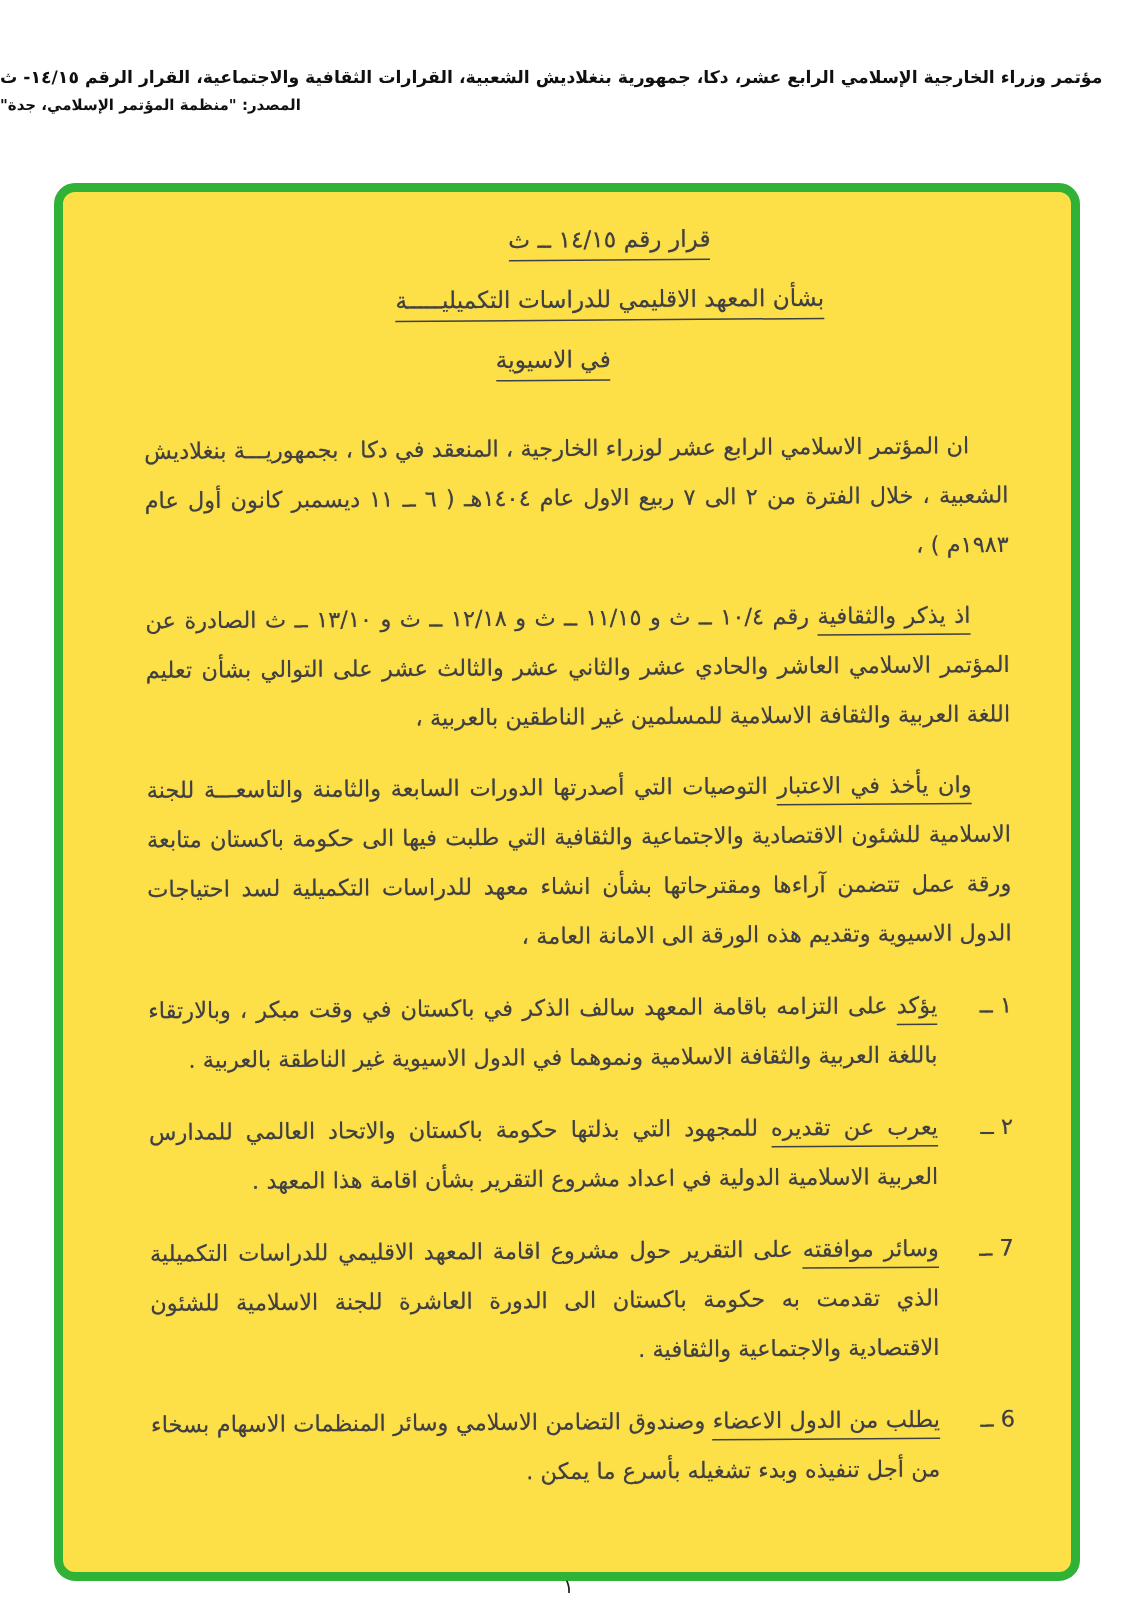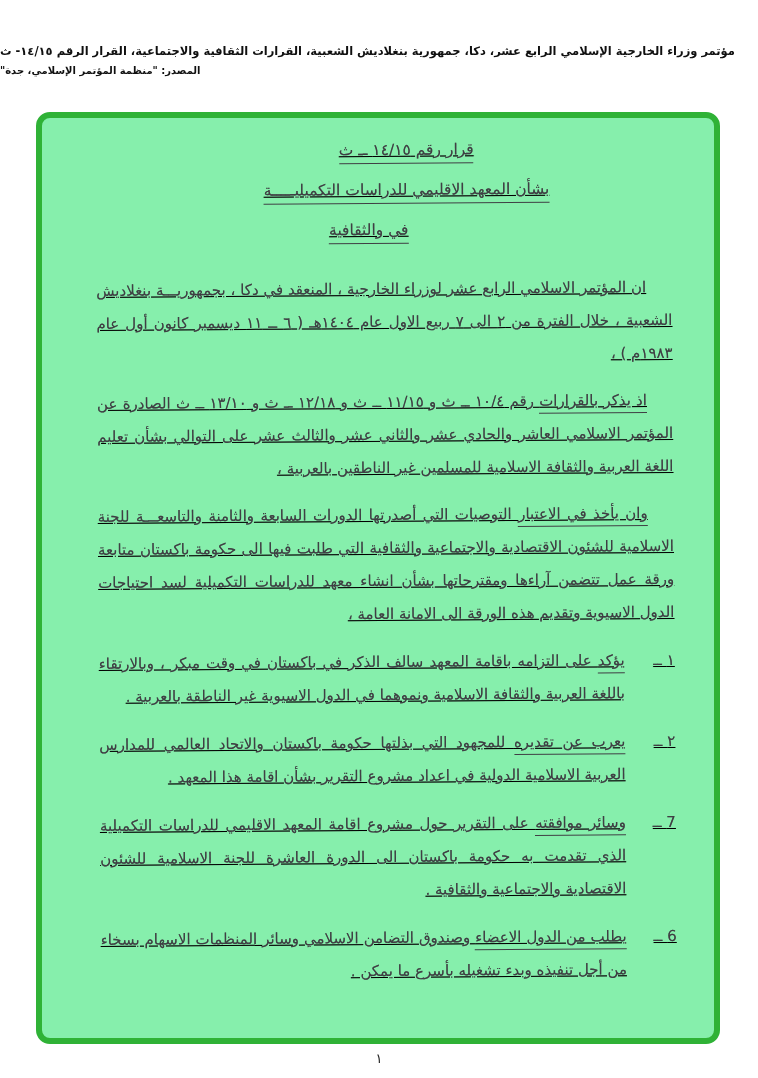--- a/index.html
+++ b/index.html
@@ -17,27 +17,26 @@
     overflow:hidden;
   }
   .header{
     position:absolute;top:44px;left:0;width:100%;
     text-align:left;color:var(--header-color);
     direction:rtl;
   }
   .header .h1{font-size:11.5px;font-weight:bold;letter-spacing:0;}
   .header .h2{font-size:10px;font-weight:bold;margin-top:7px;}
   .frame{
-    position:absolute;left:36px;top:112px;
+    position:absolute;left:36px;top:122px;
     width:684px;height:932px;
     border:6px solid var(--frame-color);
     border-radius:14px;
-    background:#86efac;
+    background:#fde047;
     overflow:hidden;
-    text-decoration:underline;
   }
   .doc{
     direction:rtl;
     padding:16px 40px 0 56px;
     color:var(--ink);
     font-size:15px;
     line-height:33px;
     transform:rotate(-0.4deg);
     text-shadow:0 0 0.5px rgba(60,60,60,.55);
   }
@@ -89,27 +88,27 @@
   <div class="doc">
 
     <div class="titles">
       <div class="title">
         <span>قرار رقم ١٤/١٥ ــ ث</span>
       </div>
       <div class="title">
         <span>بشأن المعهد الاقليمي للدراسات التكميليـــــة</span>
       </div>
       <div class="title loc">
-        <span>في والثقافية</span>
+        <span>في الاسيوية</span>
       </div>
     </div>
 
     <p class="para first"><span>ان المؤتمر الاسلامي الرابع عشر لوزراء الخارجية ، المنعقد في دكا ، بجمهوريـــة بنغلاديش الشعبية ، خلال الفترة من ٢ الى ٧ ربيع الاول عام ١٤٠٤هـ ( ٦ ــ ١١ ديسمبر كانون أول عام ١٩٨٣م ) ،</span></p>
 
-    <p class="para"><span class="lead">اذ يذكر بالقرارات</span><span> رقم ١٠/٤ ــ ث و ١١/١٥ ــ ث و ١٢/١٨ ــ ث و ١٣/١٠ ــ ث الصادرة عن المؤتمر الاسلامي العاشر والحادي عشر والثاني عشر والثالث عشر على التوالي بشأن تعليم اللغة العربية والثقافة الاسلامية للمسلمين غير الناطقين بالعربية ،</span></p>
+    <p class="para"><span class="lead">اذ يذكر والثقافية</span><span> رقم ١٠/٤ ــ ث و ١١/١٥ ــ ث و ١٢/١٨ ــ ث و ١٣/١٠ ــ ث الصادرة عن المؤتمر الاسلامي العاشر والحادي عشر والثاني عشر والثالث عشر على التوالي بشأن تعليم اللغة العربية والثقافة الاسلامية للمسلمين غير الناطقين بالعربية ،</span></p>
 
     <p class="para"><span class="lead">وان يأخذ في الاعتبار</span><span> التوصيات التي أصدرتها الدورات السابعة والثامنة والتاسعـــة للجنة الاسلامية للشئون الاقتصادية والاجتماعية والثقافية التي طلبت فيها الى حكومة باكستان متابعة ورقة عمل تتضمن آراءها ومقترحاتها بشأن انشاء معهد للدراسات التكميلية لسد احتياجات الدول الاسيوية وتقديم هذه الورقة الى الامانة العامة ،</span></p>
 
     <div class="item">
       <span class="marker">١ ــ</span>
       <p class="itext"><span class="lead">يؤكد</span><span> على التزامه باقامة المعهد سالف الذكر في باكستان في وقت مبكر ، وبالارتقاء باللغة العربية والثقافة الاسلامية ونموهما في الدول الاسيوية غير الناطقة بالعربية .</span></p>
     </div>
 
     <div class="item">
       <span class="marker">٢ ــ</span>

